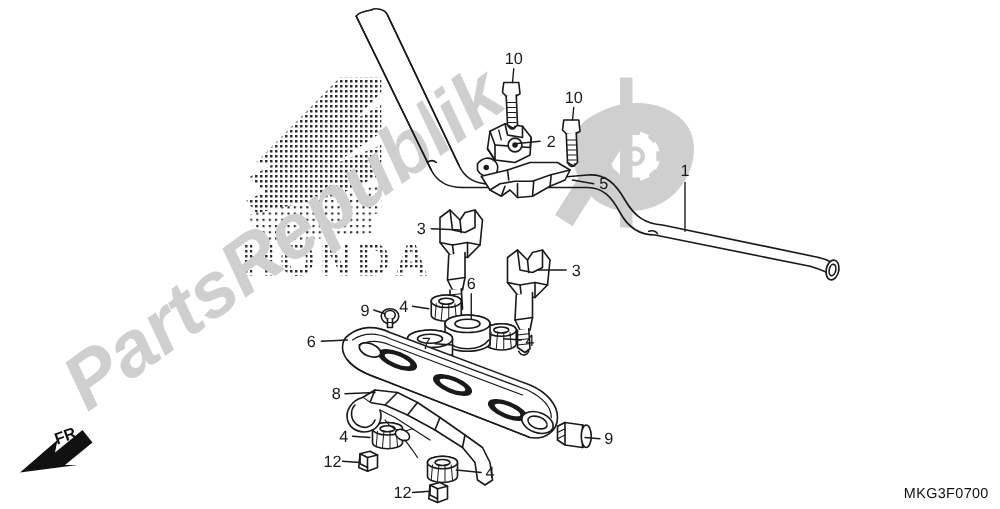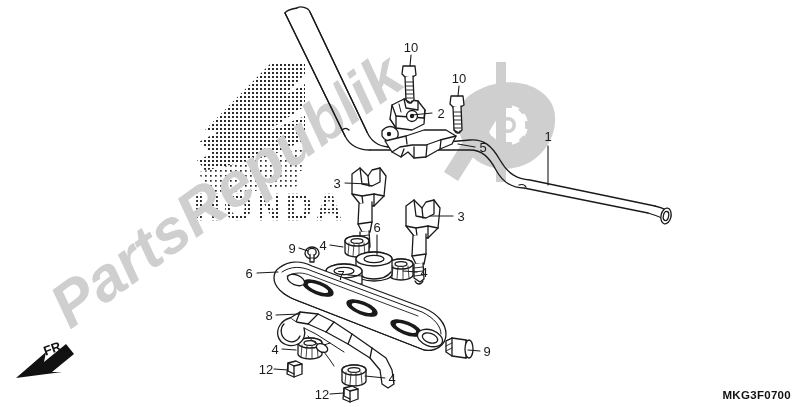--- a/index.html
+++ b/index.html
@@ -31,21 +31,21 @@
     white-space: nowrap;
     transform: translate(-50%, -50%);
     user-select: none;
   }
   #partno {
     position: absolute;
     right: 9px;
     bottom: 6px;
     font-family: "Liberation Sans", sans-serif;
     font-size: 11.5px;
-    font-weight: 700;
+    font-weight: 400;
     letter-spacing: 0.3px;
     color: #111111;
     white-space: nowrap;
   }
   #fr-label {
     position: absolute;
     left: 44px;
     top: 344px;
     font-family: "Liberation Sans", sans-serif;
     font-size: 13px;

